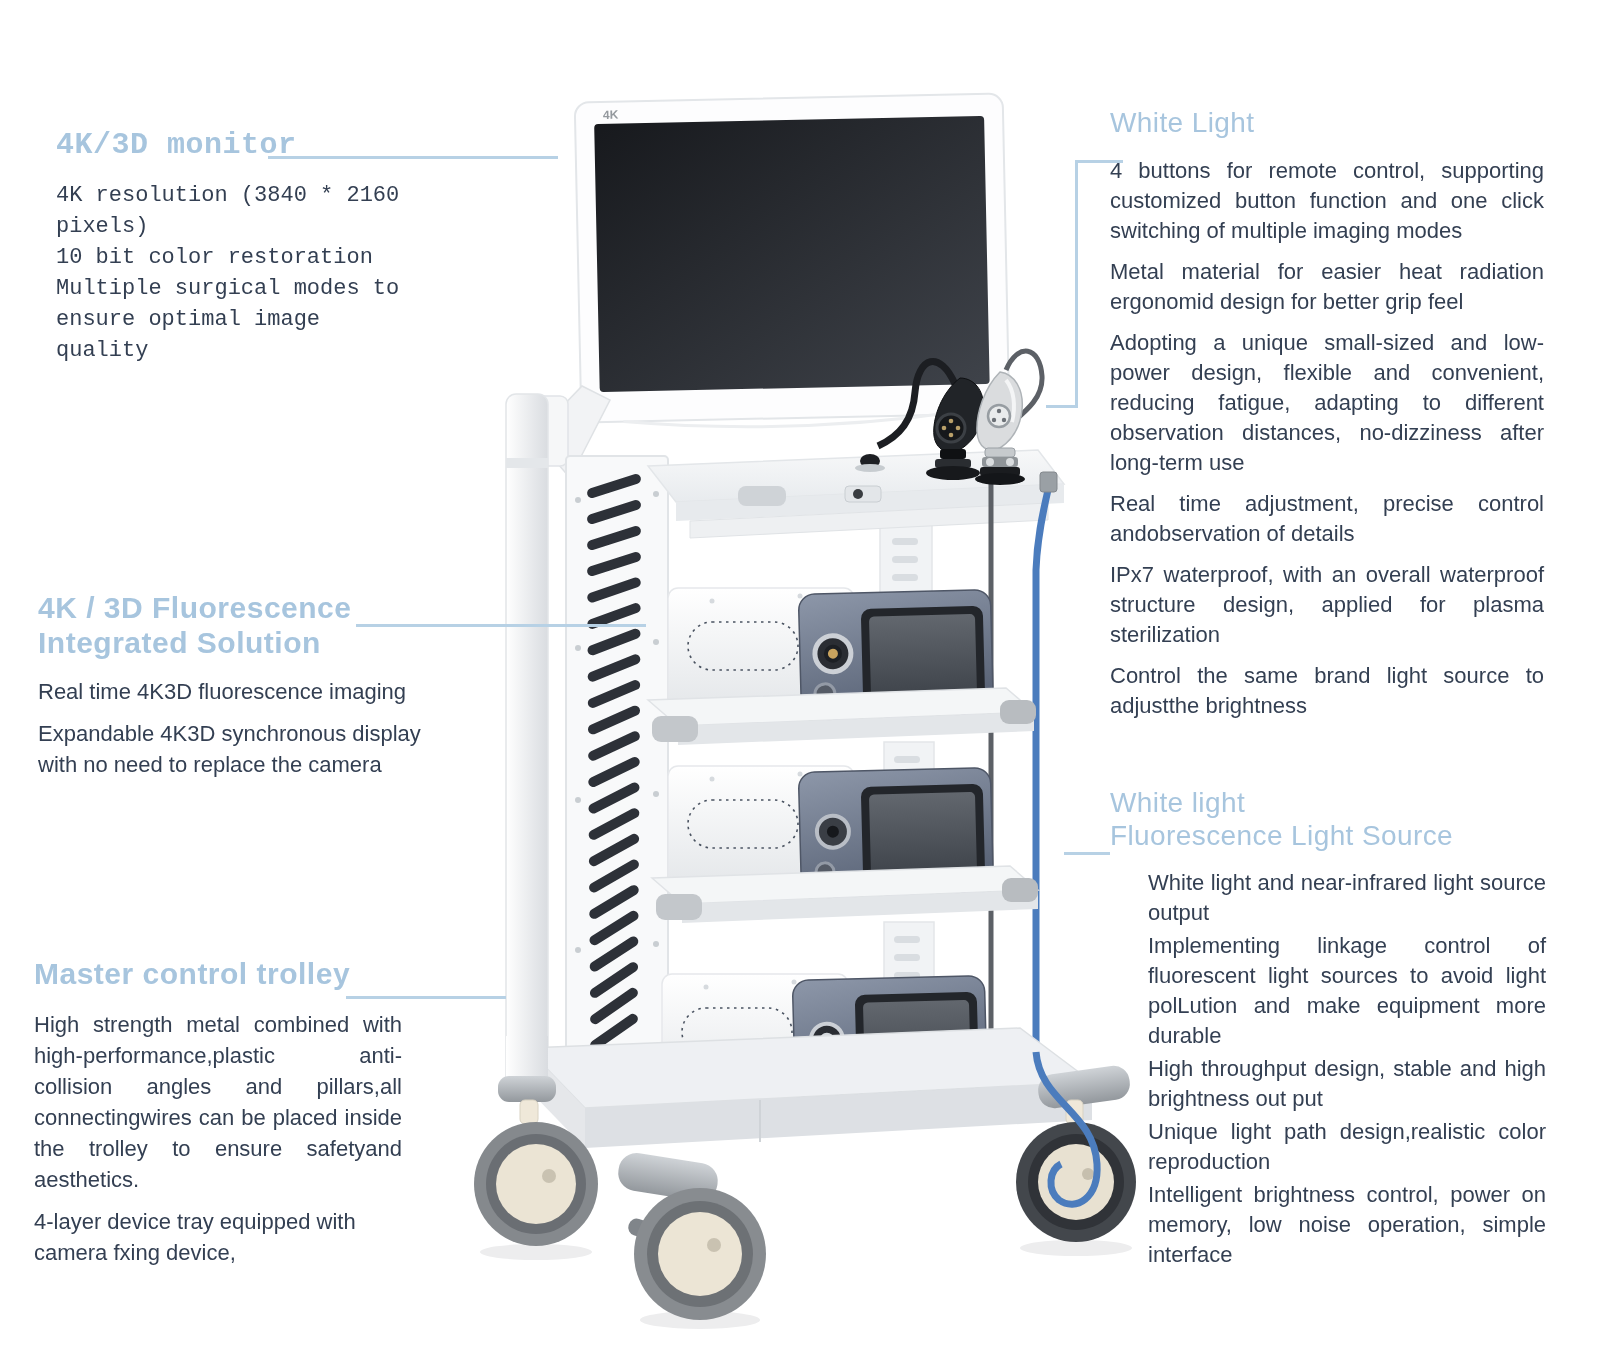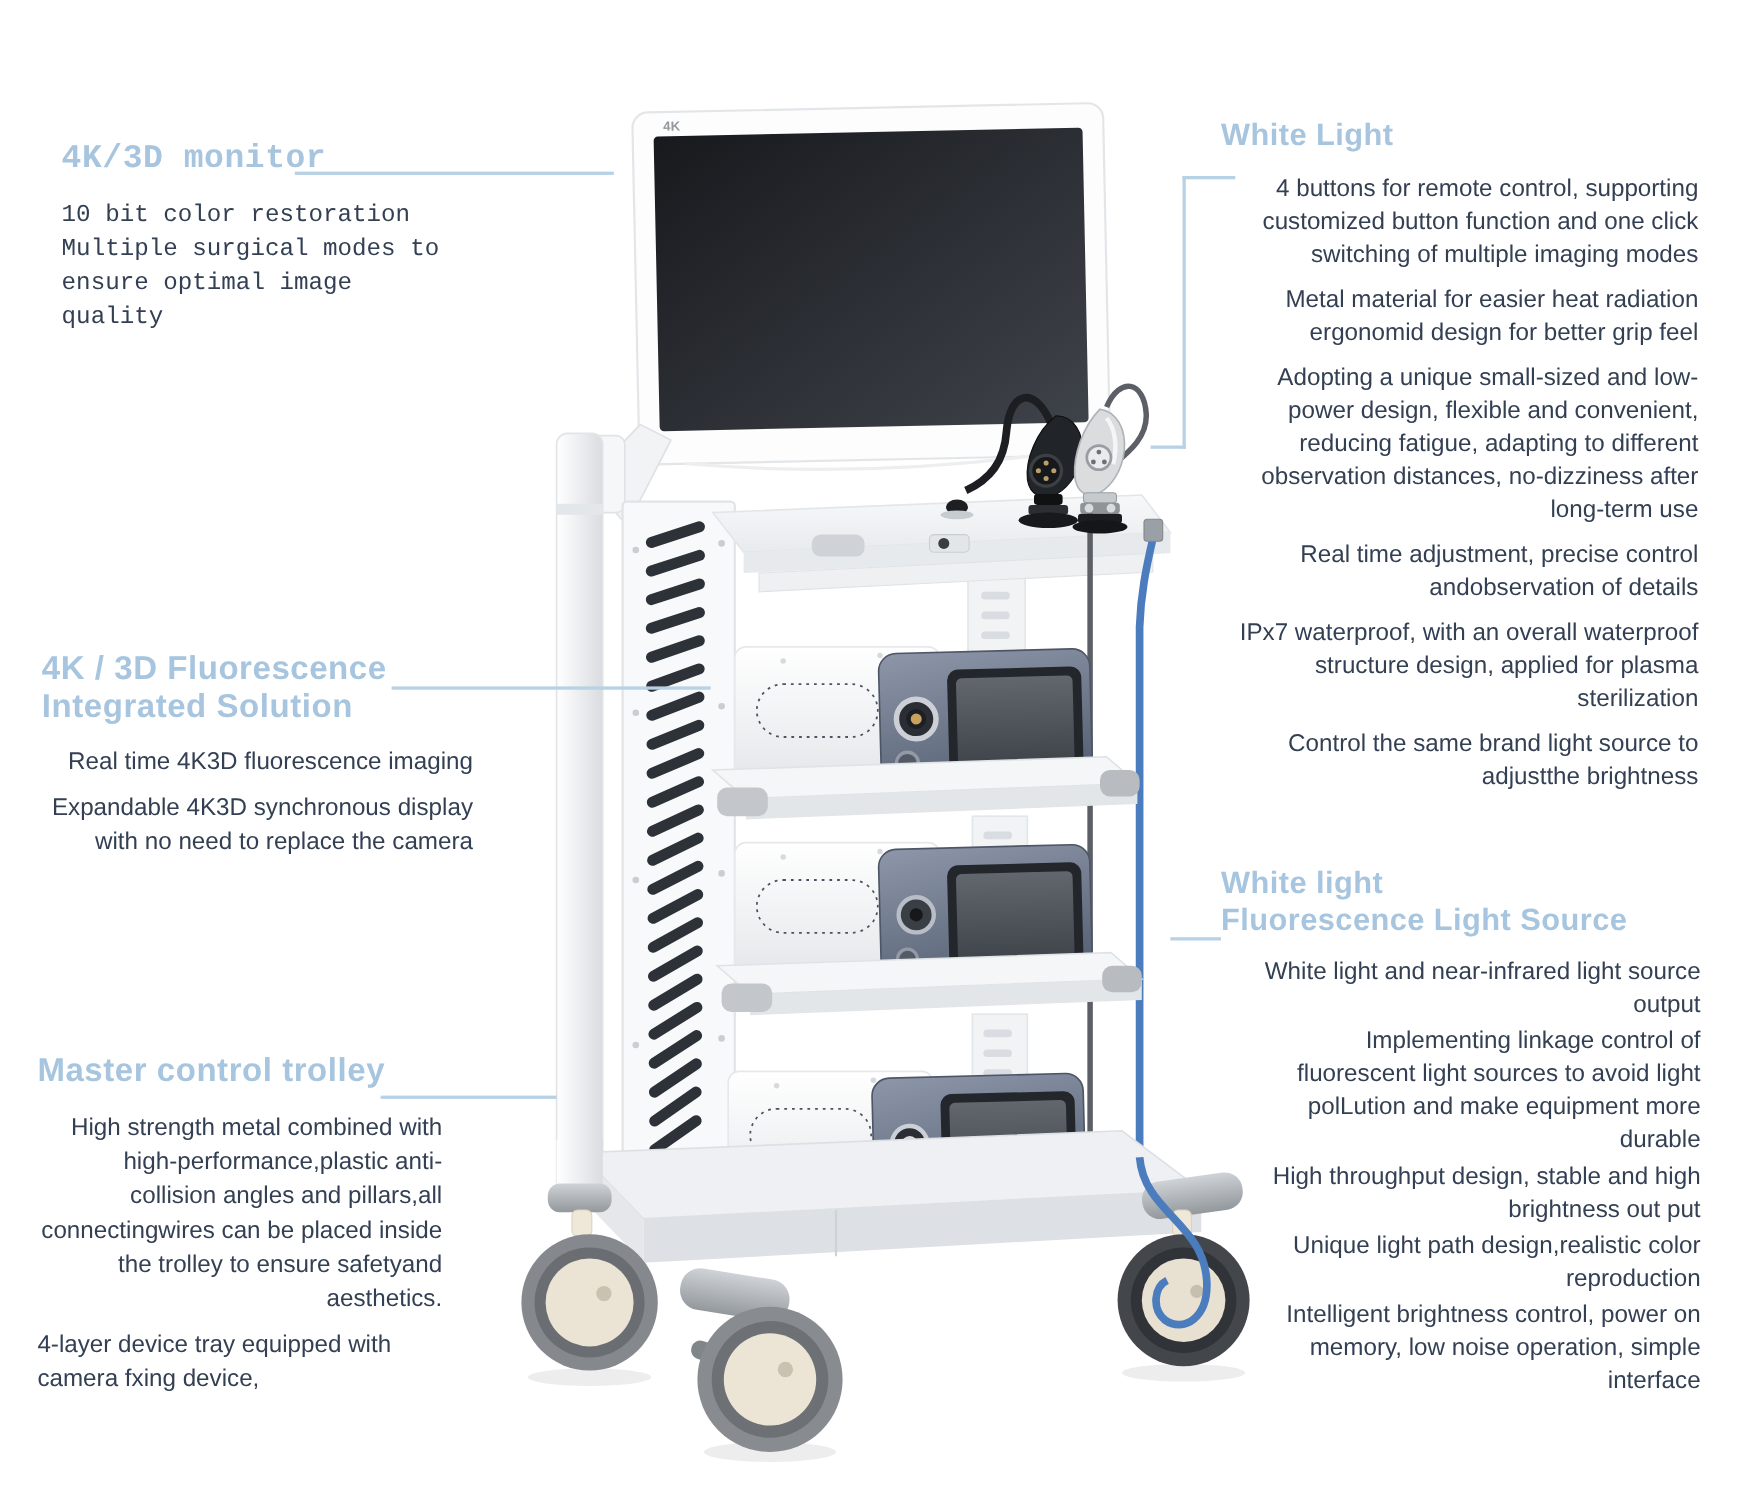--- a/index.html
+++ b/index.html
@@ -2,26 +2,26 @@
 <html><head>
 <meta charset="utf-8">
 <style>
   html,body{margin:0;padding:0;background:#ffffff;}
   .canvas{
     position:relative;width:1600px;height:1358px;background:#ffffff;overflow:hidden;
     font-family:"Liberation Sans","DejaVu Sans",sans-serif;
   }
   .blk{position:absolute;}
   .hd{font-weight:bold;color:#a7c5de;font-size:30px;line-height:35px;letter-spacing:.5px;}
-  .hd2{font-weight:bold;color:#a7c5de;font-size:28px;line-height:33px;letter-spacing:.4px;}
+  .hd2{font-weight:normal;color:#a7c5de;font-size:28px;line-height:33px;letter-spacing:.4px;}
   .body-txt{color:#333f52;font-size:22px;}
   .lh31{line-height:31px;}
   .lh30{line-height:30px;}
   .just p{text-align:justify;}
-  .blk p{margin:0 0 11px 0;text-align:right;}
+  .blk p{margin:0 0 11px 0;}
   .blk p:last-child{margin-bottom:0;}
   .tight p{margin:0 0 3px 0;}
   .callout{position:absolute;background:#b7d1e5;}
   svg{display:block;}
 </style>
 </head>
 <body>
 
 <div class="canvas">
 
@@ -305,20 +305,21 @@
   <div class="callout" style="left:356px;top:624px;width:290px;height:3px;"></div>
   <div class="callout" style="left:346px;top:996px;width:160px;height:3px;"></div>
   <div class="callout" style="left:1075px;top:160px;width:48px;height:3px;"></div>
   <div class="callout" style="left:1075px;top:160px;width:3px;height:248px;"></div>
   <div class="callout" style="left:1046px;top:405px;width:32px;height:3px;"></div>
   <div class="callout" style="left:1064px;top:852px;width:46px;height:3px;"></div>
 
   <div class="blk" style="left:56px;top:128px;width:370px;font-family:Liberation Mono, monospace;">
     <div class="hd">4K/3D monitor</div>
     <div class="body-txt lh31" style="margin-top:17px;width:360px;">
+      <div>4K resolution (3840 * 2160 pixels)</div>
       <div>10 bit color restoration</div>
       <div>Multiple surgical modes to ensure optimal image quality</div>
     </div>
   </div>
 
   <div class="blk" style="left:38px;top:590px;width:400px;">
     <div class="hd">
       <div>4K / 3D Fluorescence</div>
       <div>Integrated Solution</div>
     </div>

